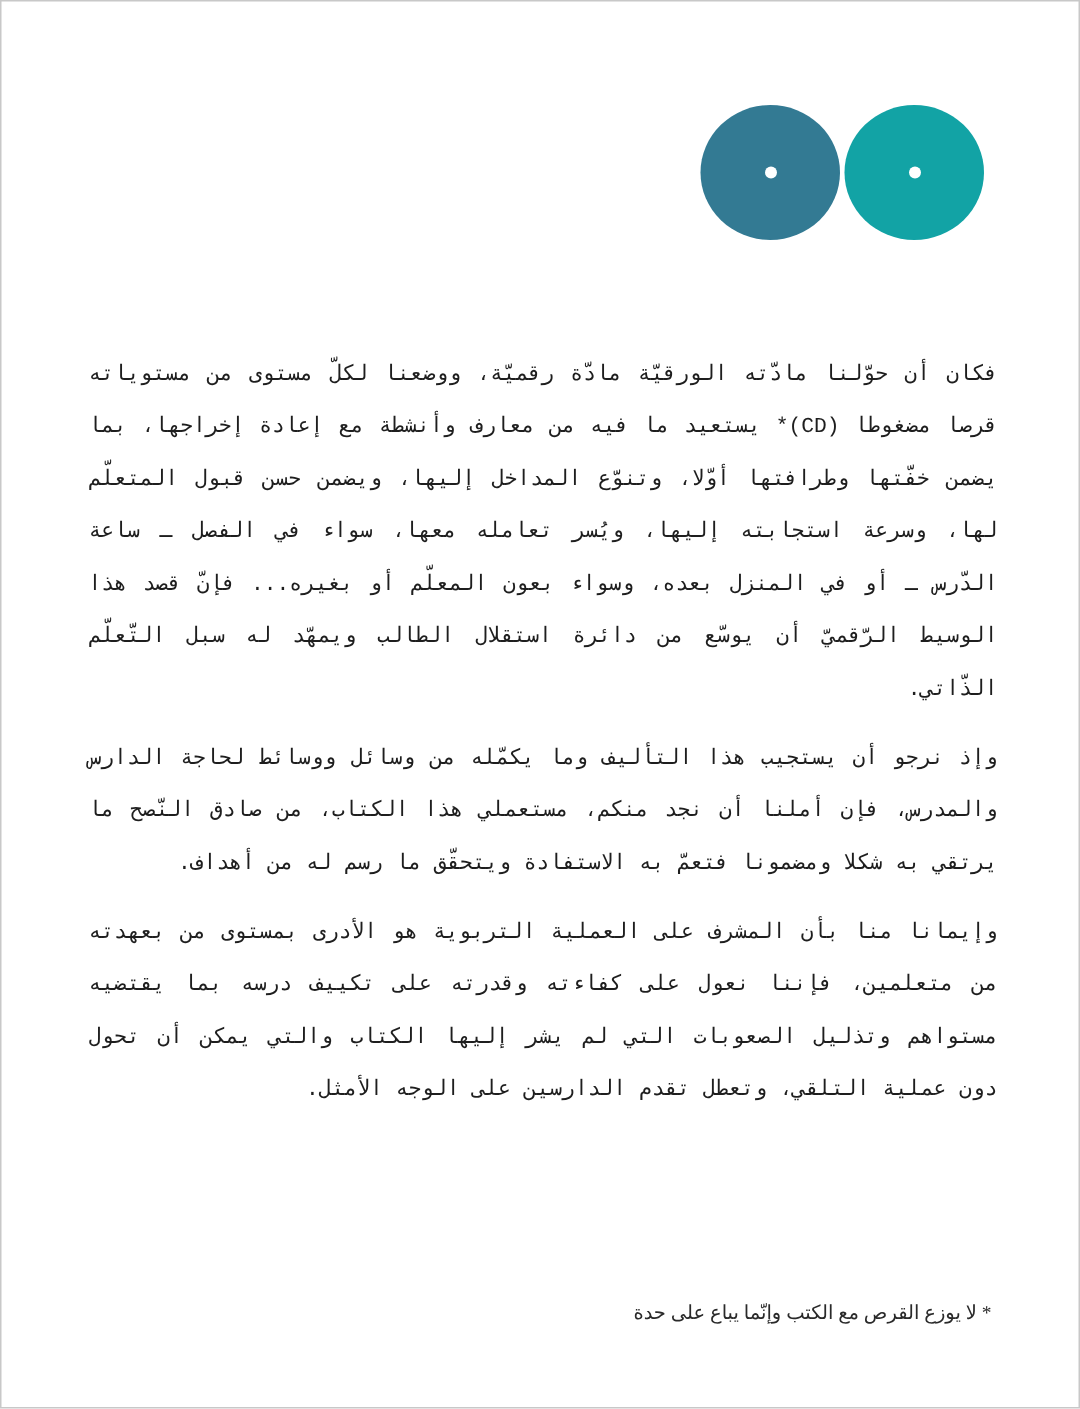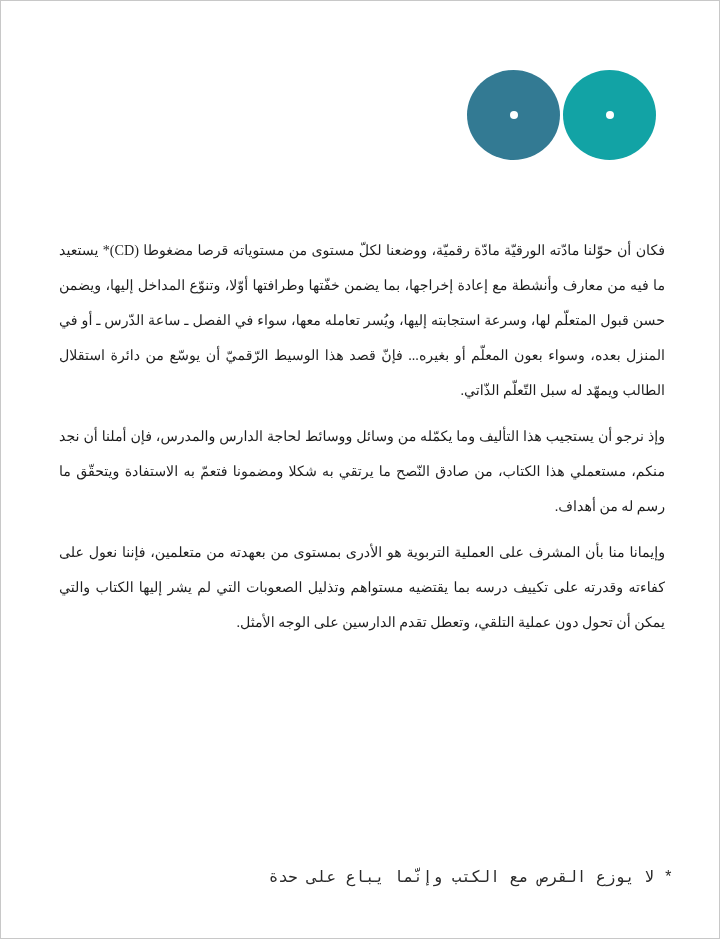--- a/index.html
+++ b/index.html
@@ -50,35 +50,35 @@
     .disc-right { left: 96px; }
 
     .body-text {
       position: absolute;
       left: 58px;
       top: 232px;
       width: 606px;
       direction: rtl;
       text-align: justify;
       text-align-last: right;
-      font-family: Liberation Serif, serif;
+      font-family: Liberation Mono, monospace;
       font-size: 14.2px;
       line-height: 35px;
       color: #1e1e1e;
     }
     .body-text p {
       margin: 0 0 11px 0;
     }
     .footnote {
       position: absolute;
-      right: 46px;
+      right: 58px;
       top: 866px;
       direction: rtl;
-      font-family: Liberation Mono, monospace;
-      font-size: 16px;
+      font-family: Liberation Serif, serif;
+      font-size: 13px;
       color: #2a2a2a;
     }
   </style>
 </head>
 <body>
 
 <div class="page">
 
   <div class="discs">
     <div class="disc disc-left" style="background: rgb(51, 122, 147);">

